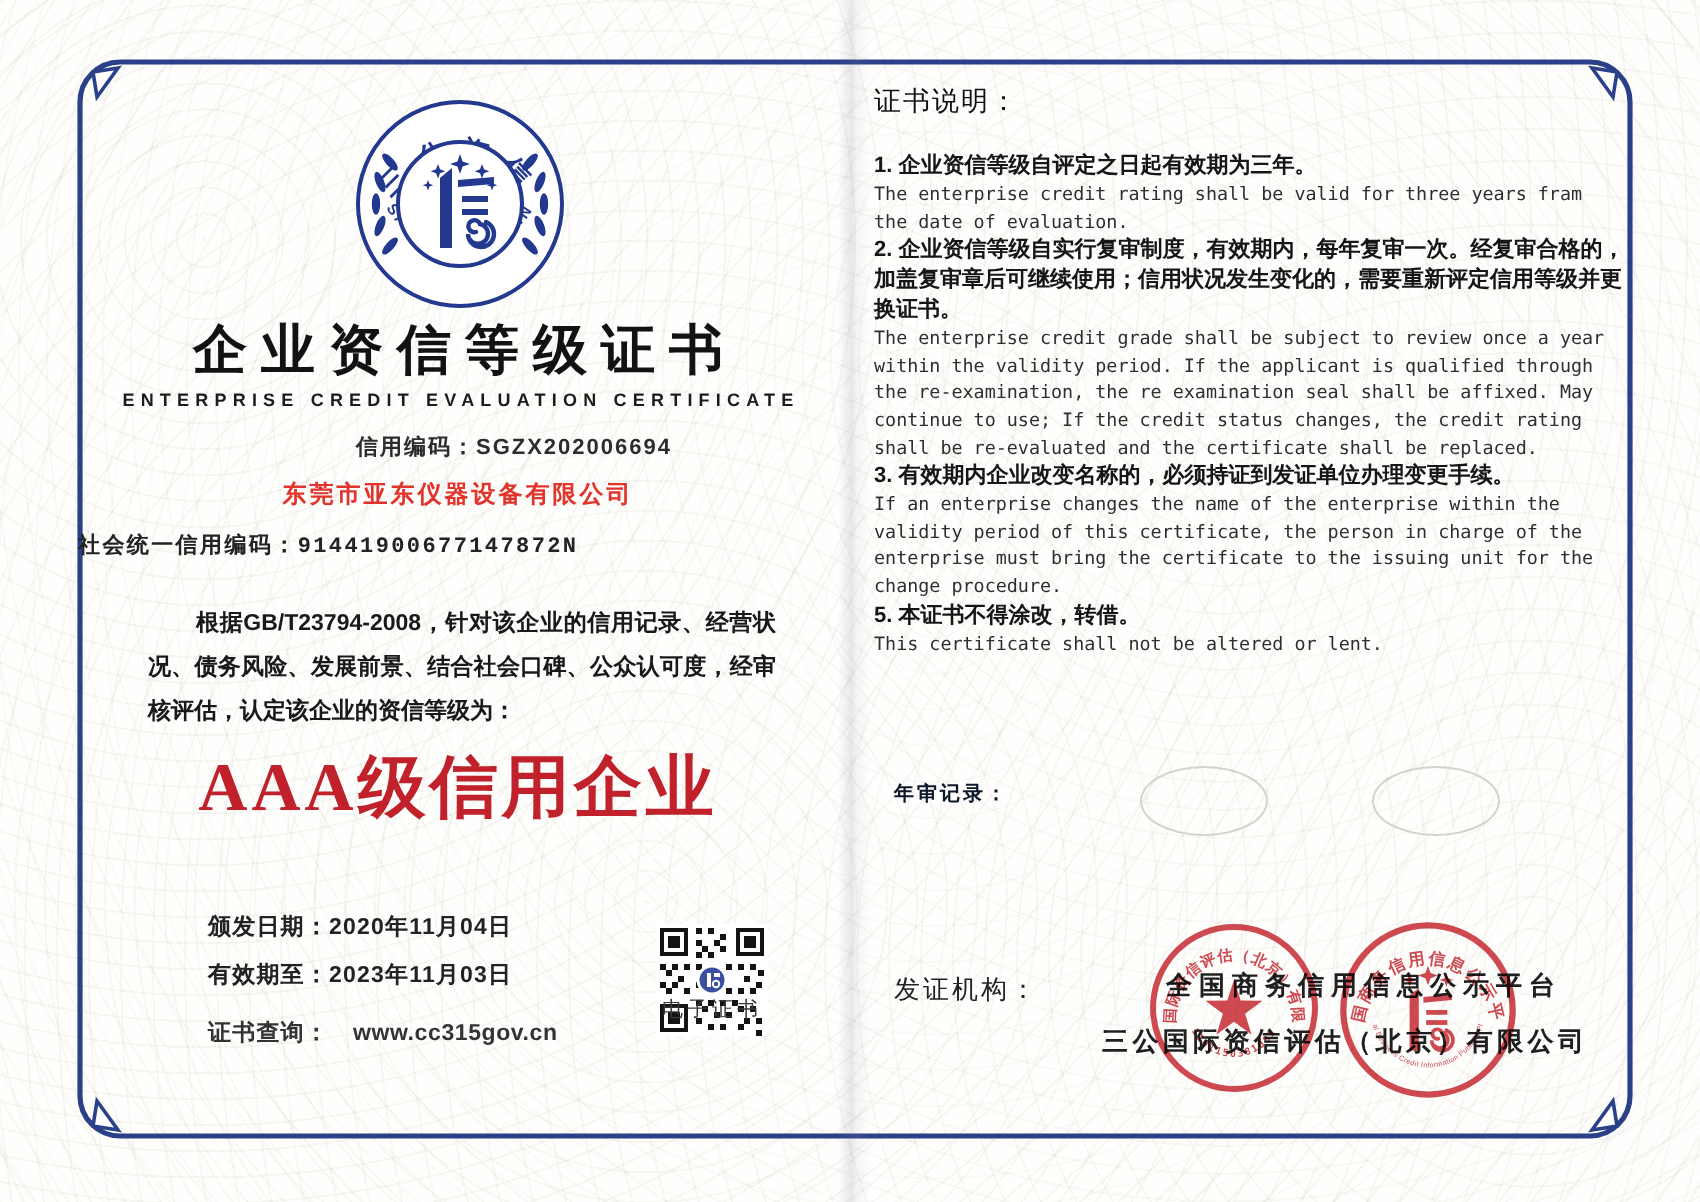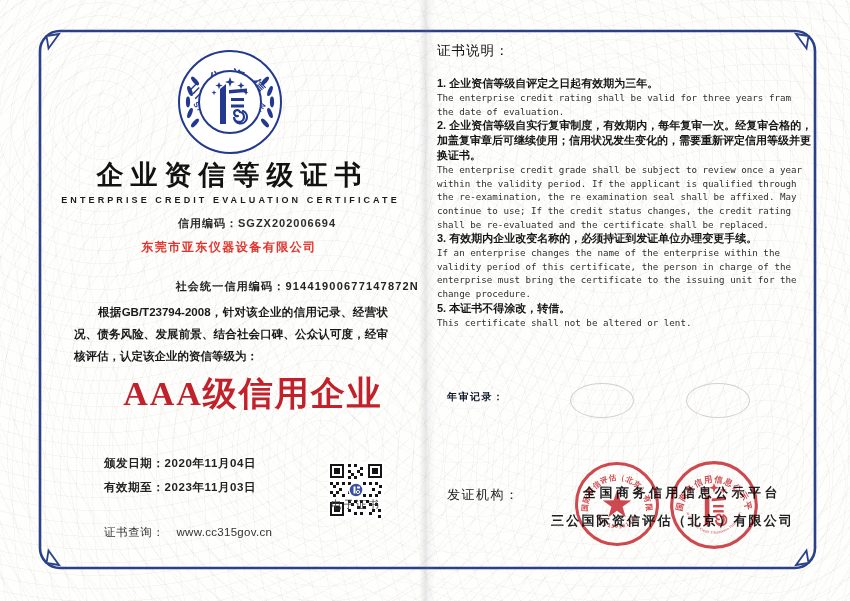--- a/index.html
+++ b/index.html
@@ -24,26 +24,26 @@
     background:linear-gradient(90deg, rgba(0,0,0,0) 0%, rgba(110,110,125,0.16) 42%, rgba(150,150,160,0.10) 58%, rgba(0,0,0,0) 100%);
     pointer-events:none;
   }
   svg.frame{position:absolute;inset:0;}
   .abs{position:absolute;}
   
   .title-cn{left:39px;top:157px;width:380px;text-align:center;font-size:27px;font-weight:900;letter-spacing:7px;text-indent:7px;color:#121212;}
   .title-en{left:39px;top:195px;width:380px;text-align:center;font-size:9px;font-weight:700;letter-spacing:3.1px;text-indent:3px;color:#1c1c1c;}
   .credit-code{left:39px;top:216px;width:380px;text-align:center;font-size:11px;font-weight:700;letter-spacing:1px;color:#2d2d2d;margin-left:28px;}
   .company{left:19px;top:239px;width:420px;text-align:center;font-size:12px;font-weight:800;letter-spacing:1.5px;color:#e2342c;}
-  .social-code{left:39px;top:279px;width:380px;text-align:right;font-size:11px;font-weight:700;letter-spacing:1.2px;color:#232323;}
+  .social-code{left:39px;top:265px;width:380px;text-align:left;font-size:11px;font-weight:700;letter-spacing:1.2px;color:#232323;font-family:Liberation Mono, monospace;}
   .statement{left:74px;top:301px;width:314px;font-size:11.5px;font-weight:600;line-height:22px;text-indent:24px;text-align:justify;color:#191919;}
-  .rating{left:39px;top:371px;width:380px;text-align:center;font-family:"Liberation Serif",serif;font-size:34px;font-weight:900;letter-spacing:2px;color:#c0212b;margin-left:24px;}
+  .rating{left:39px;top:371px;width:380px;text-align:center;font-family:"Liberation Serif",serif;font-size:34px;font-weight:900;letter-spacing:2px;color:#c0212b;}
   .dates{left:104px;top:456px;font-size:11.5px;font-weight:700;color:#222;}
   .dates .row{margin-bottom:9px;letter-spacing:0.6px;}
-  .dates .row.query{margin-top:30px;font-weight:400;color:#333;}
+  .dates .row.query{margin-top:14px;font-weight:700;color:#333;}
   .dates .row.query .val{margin-left:12px;letter-spacing:0.3px;}
   .qr-caption{left:320px;top:498px;width:72px;text-align:center;font-size:10.5px;letter-spacing:2px;color:#3a3a3a;}
   
   .instr-heading{left:437px;top:42px;font-size:13.5px;font-weight:400;letter-spacing:1px;color:#111;}
   .instr-body{left:437px;top:76px;width:376px;}
   .instr-body .cn{font-size:11px;font-weight:700;line-height:15px;color:#161616;}
   .instr-body .en{font-size:9.2px;font-family:"DejaVu Sans Mono",monospace;line-height:13.6px;color:#2e2e2e;}
   .annual-label{left:447px;top:390px;font-size:10px;letter-spacing:1.5px;color:#0f172a;font-weight:700;}
   .oval{width:62px;height:33px;border:1px solid #cccac6;border-radius:50%;opacity:.85;}
   .oval.o1{left:570px;top:383px;}

